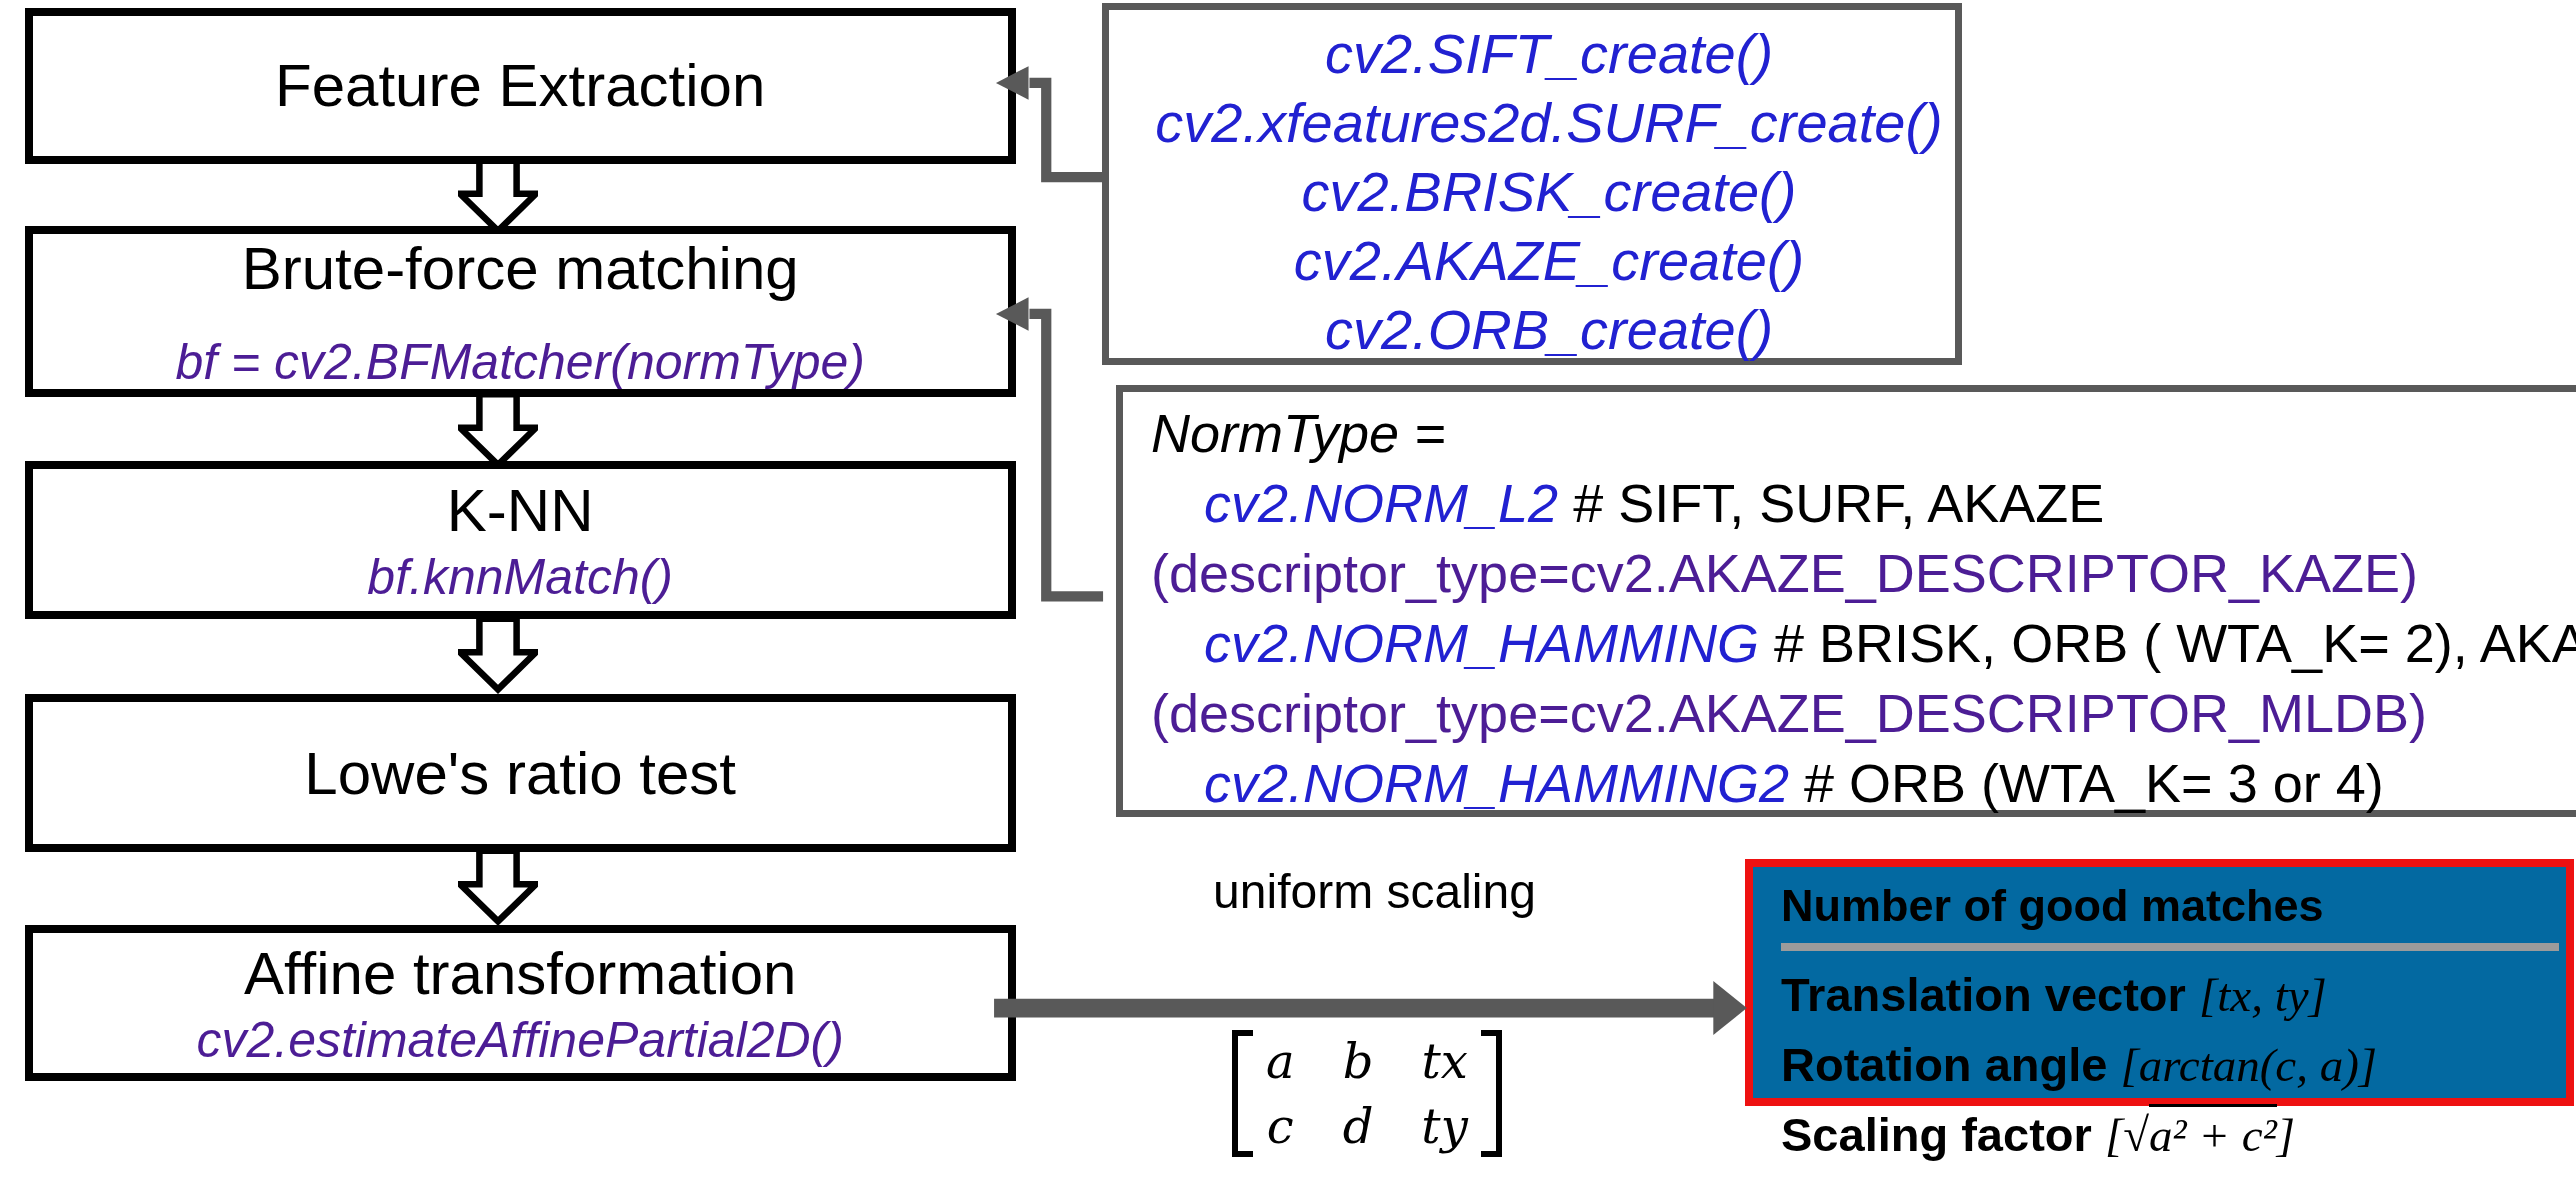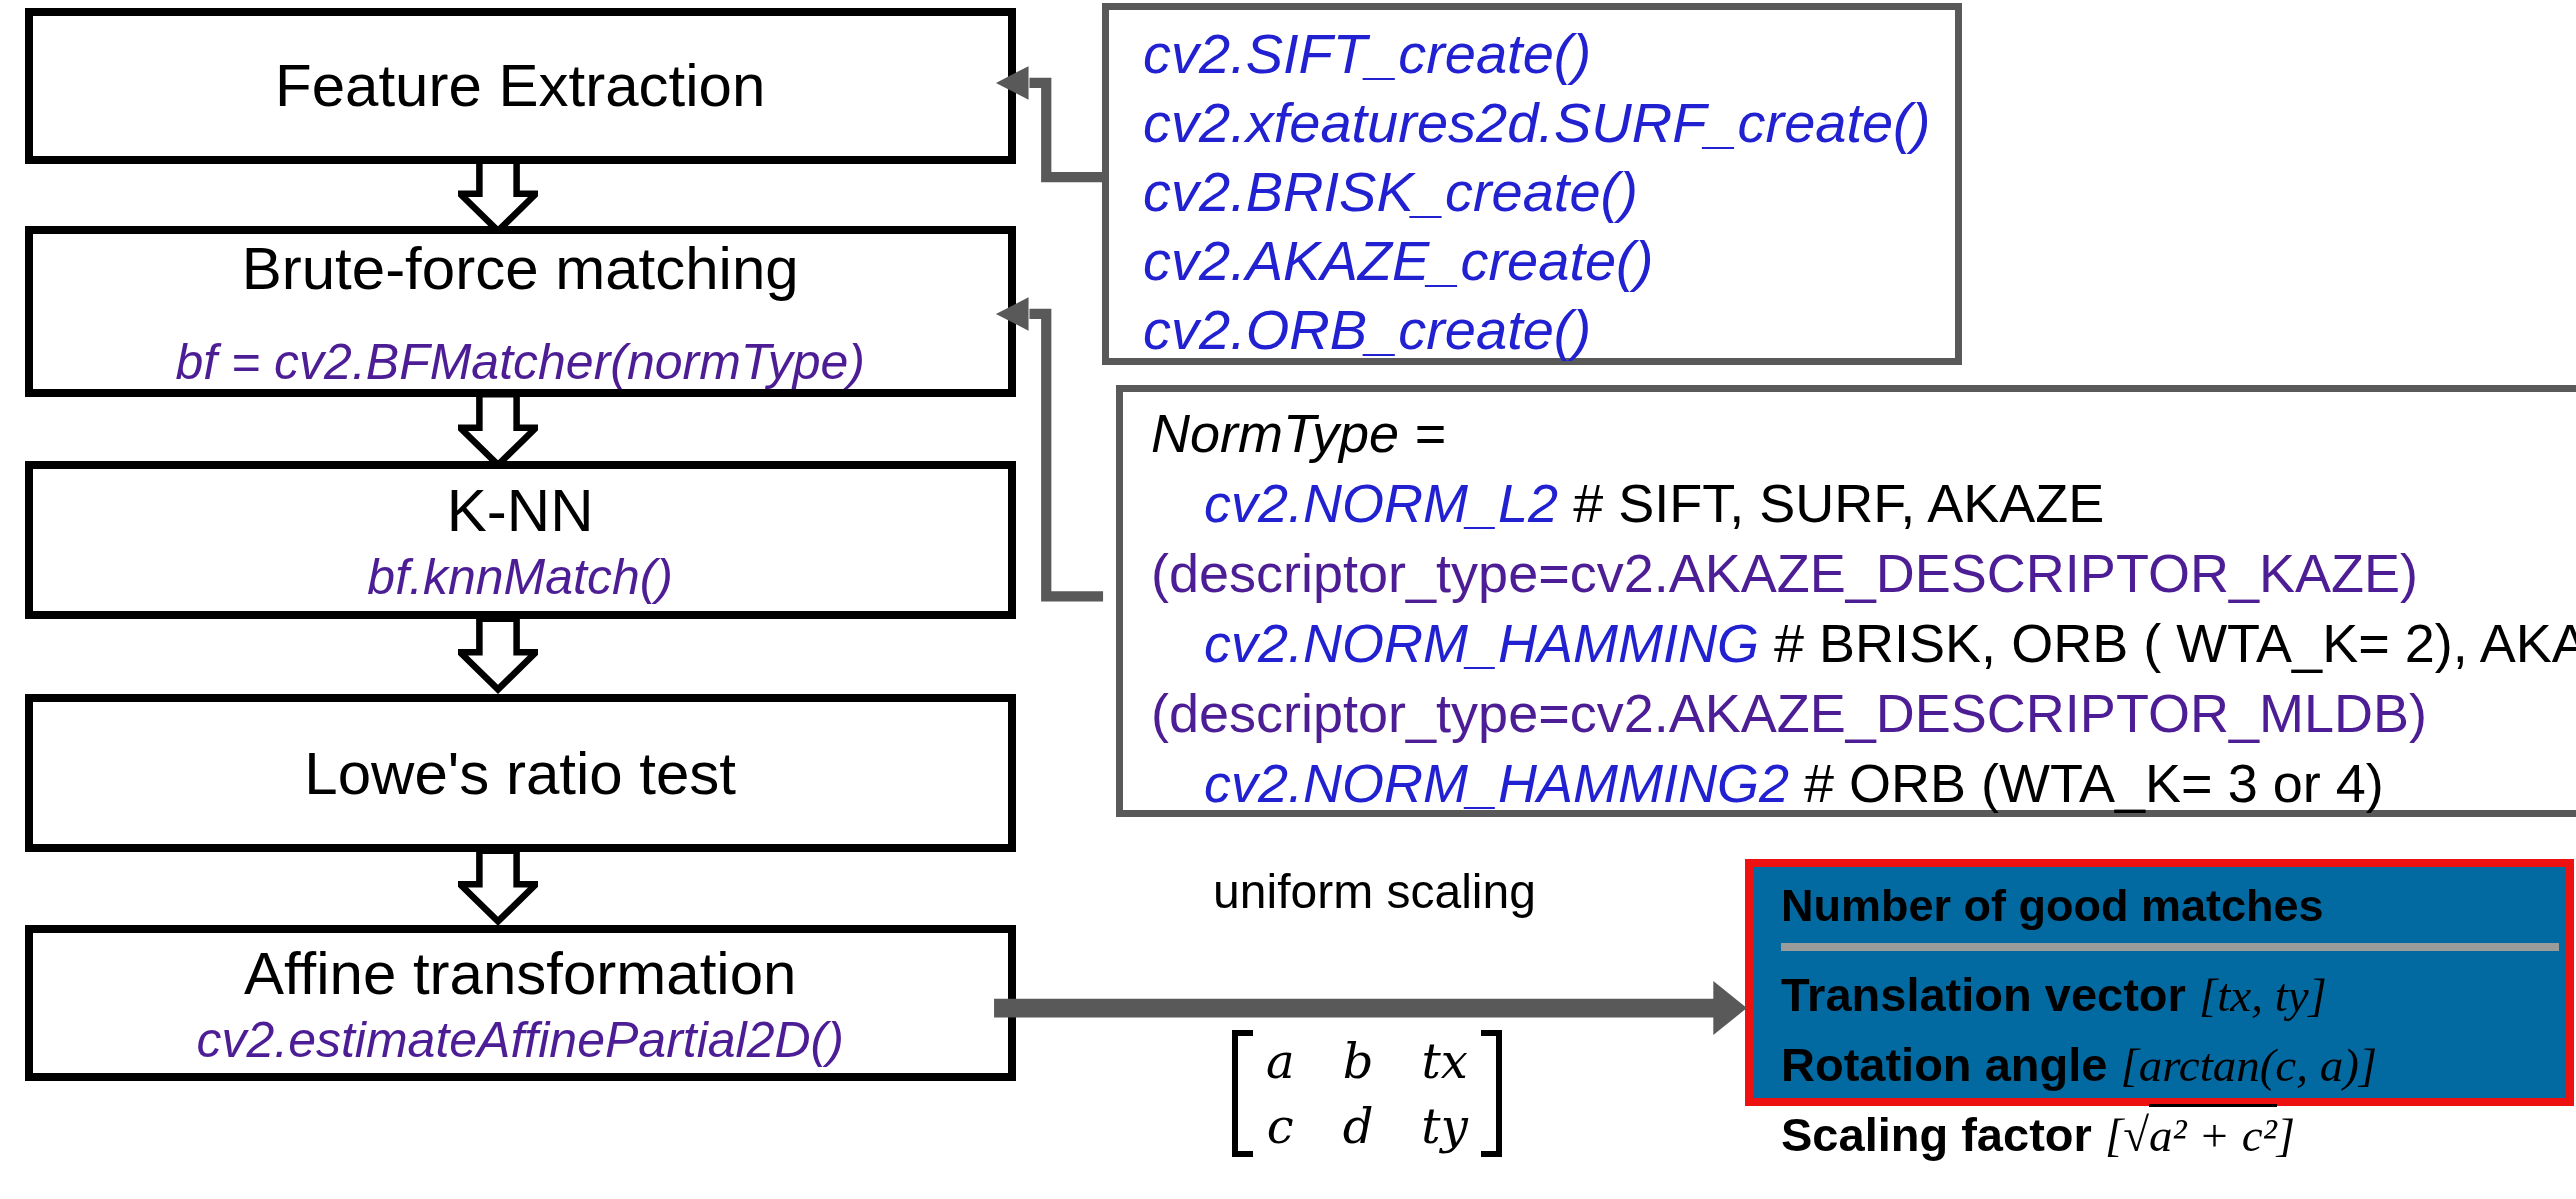--- a/index.html
+++ b/index.html
@@ -21,21 +21,21 @@
   
   .darrow{position:absolute;left:458px;width:80px;z-index:1;}
   #darrow-0{top:158px;height:75px;}
   #darrow-1{top:392px;height:75px;}
   #darrow-2{top:614px;height:80px;}
   #darrow-3{top:847px;height:78px;}
   .darrow svg{width:100%;height:100%;display:block;}
 
   
   .gbox{position:absolute;border:7.5px solid #595959;background:#fff;z-index:2;box-sizing:border-box;}
-  #create-box{left:1102px;top:2.8px;width:860px;height:362px;padding:9.3px 0 0 34px;}
+  #create-box{left:1102px;top:2.8px;width:860px;height:362px;padding:9.3px 0 0 34px;text-align:center;}
   #create-box .line{font-size:56px;line-height:69px;font-style:italic;color:#2121d1;white-space:nowrap;}
   #norm-box{left:1101px;top:385px;width:1470px;height:432px;padding:5.6px 0 0 28px;margin-left:15px;}
   #norm-box .line{font-size:54px;line-height:70px;white-space:nowrap;}
   #norm-box .indent{padding-left:53px;}
   .n-title{font-style:italic;color:#000;}
   .n-code{font-style:italic;color:#2121d1;text-align:right;}
   .n-comment{color:#000;}
   .n-note{color:#4c1d95;text-align:right;}
 
   

